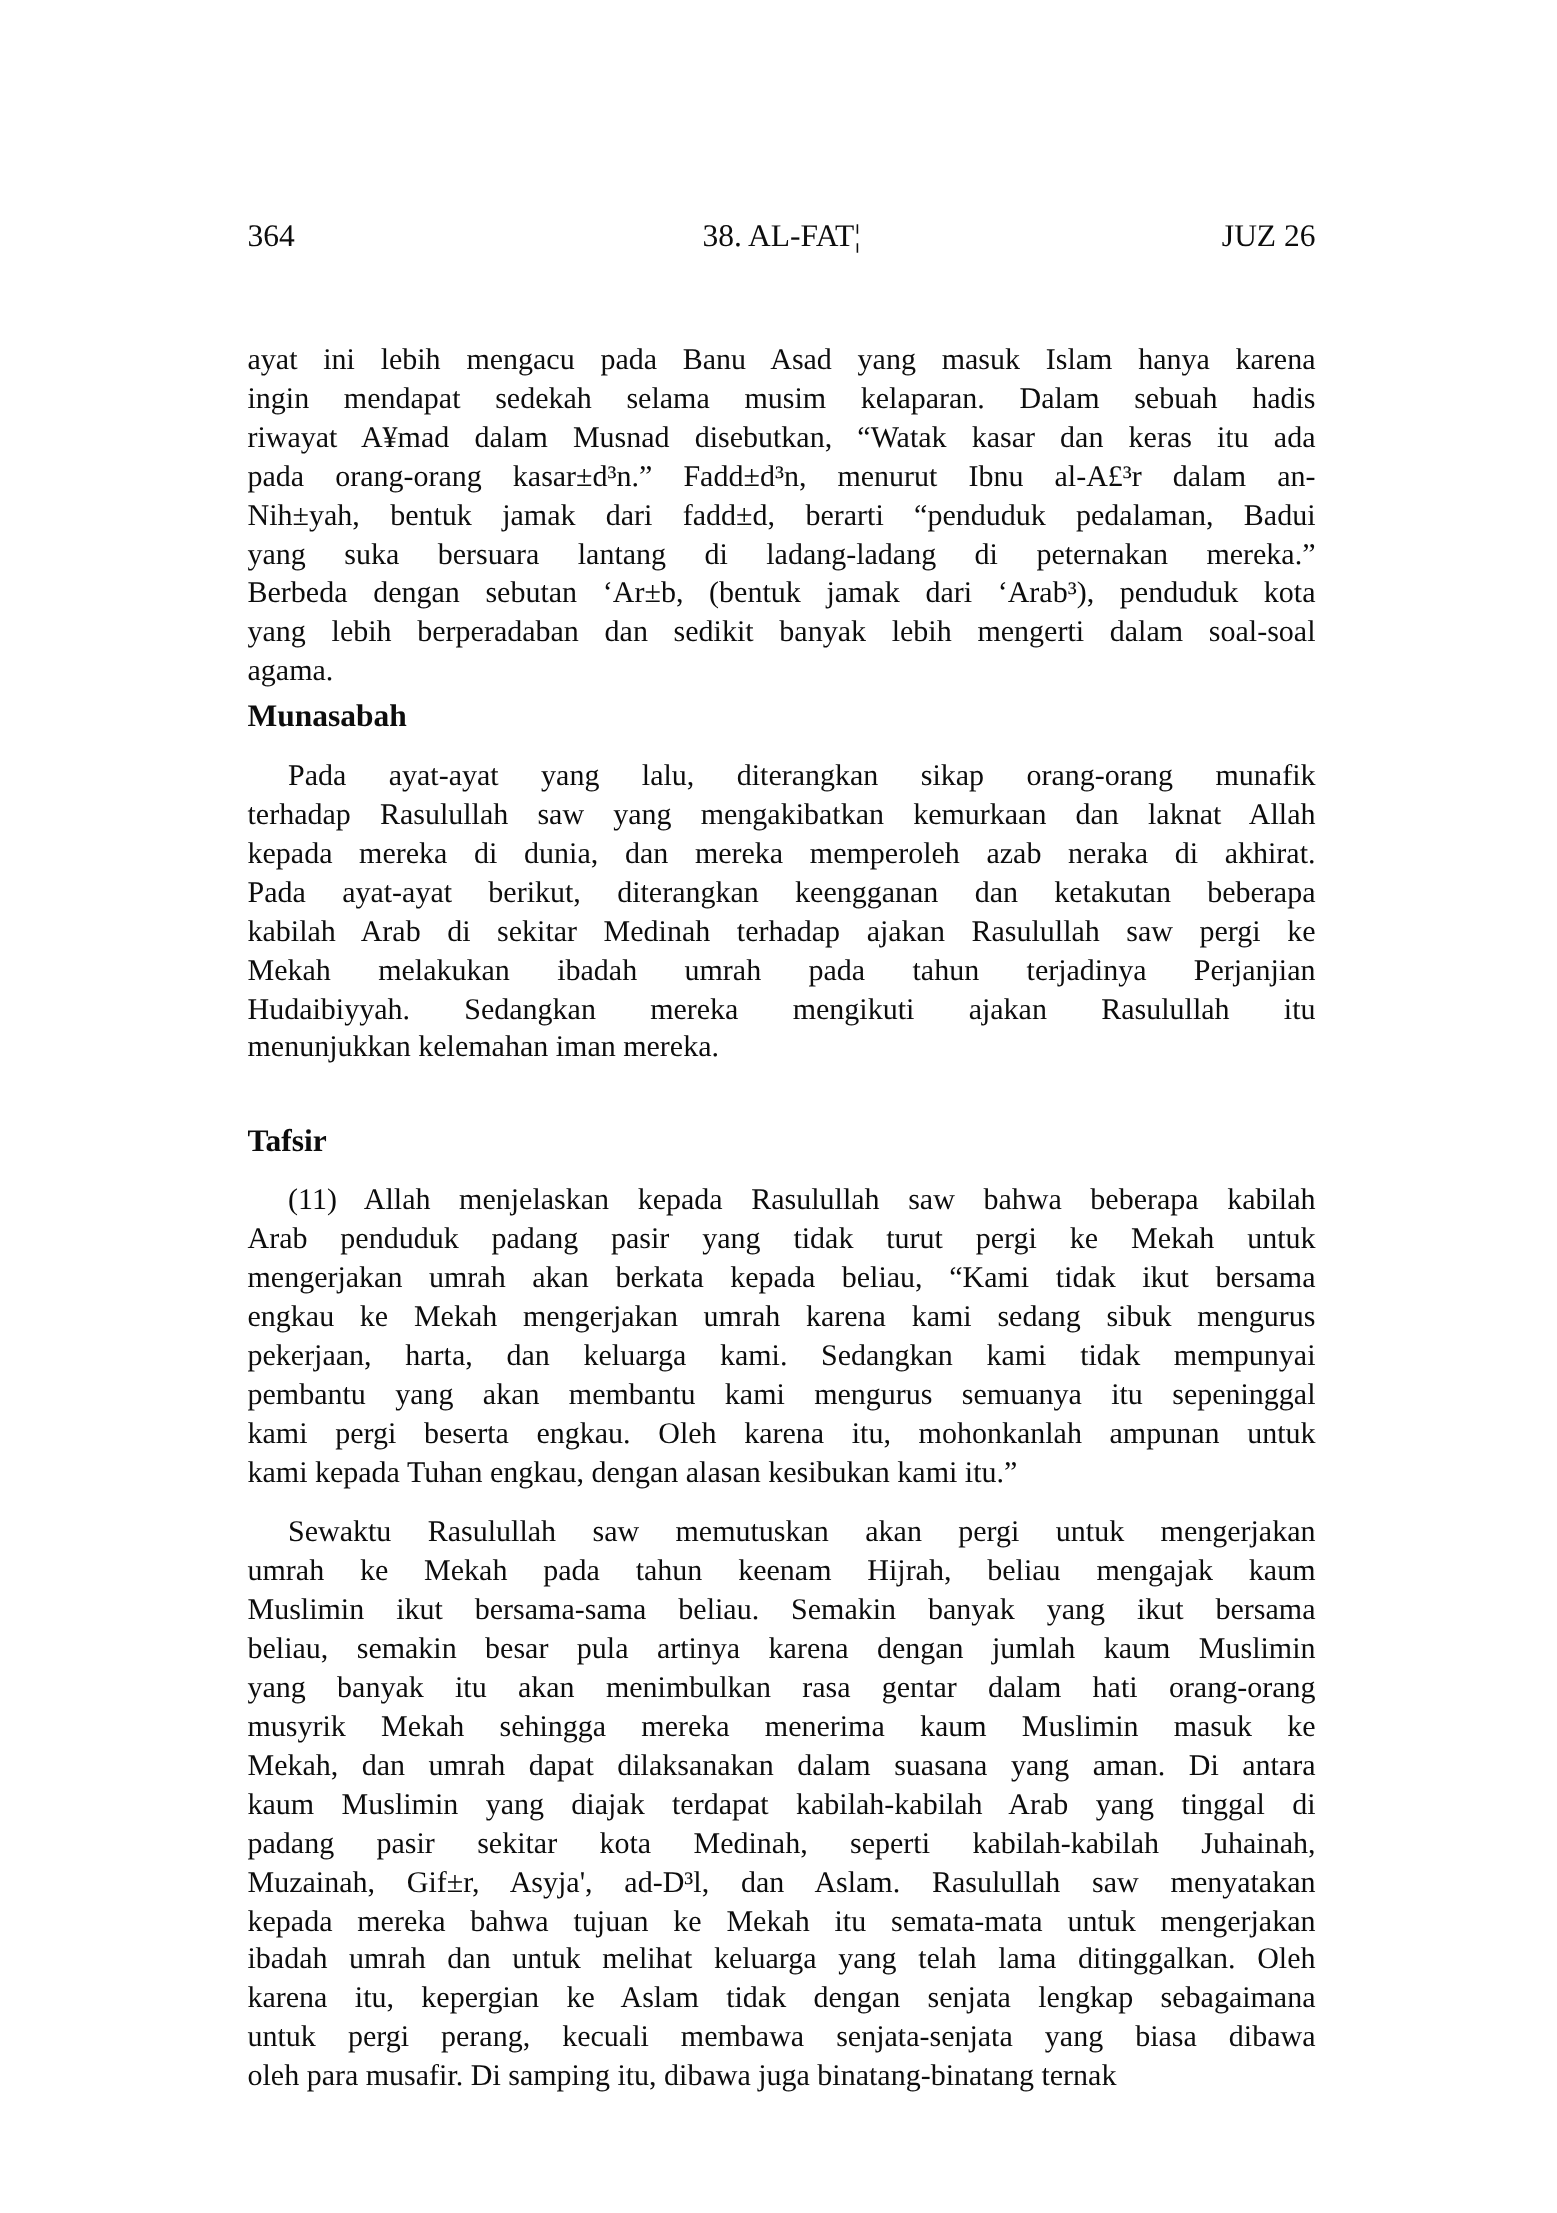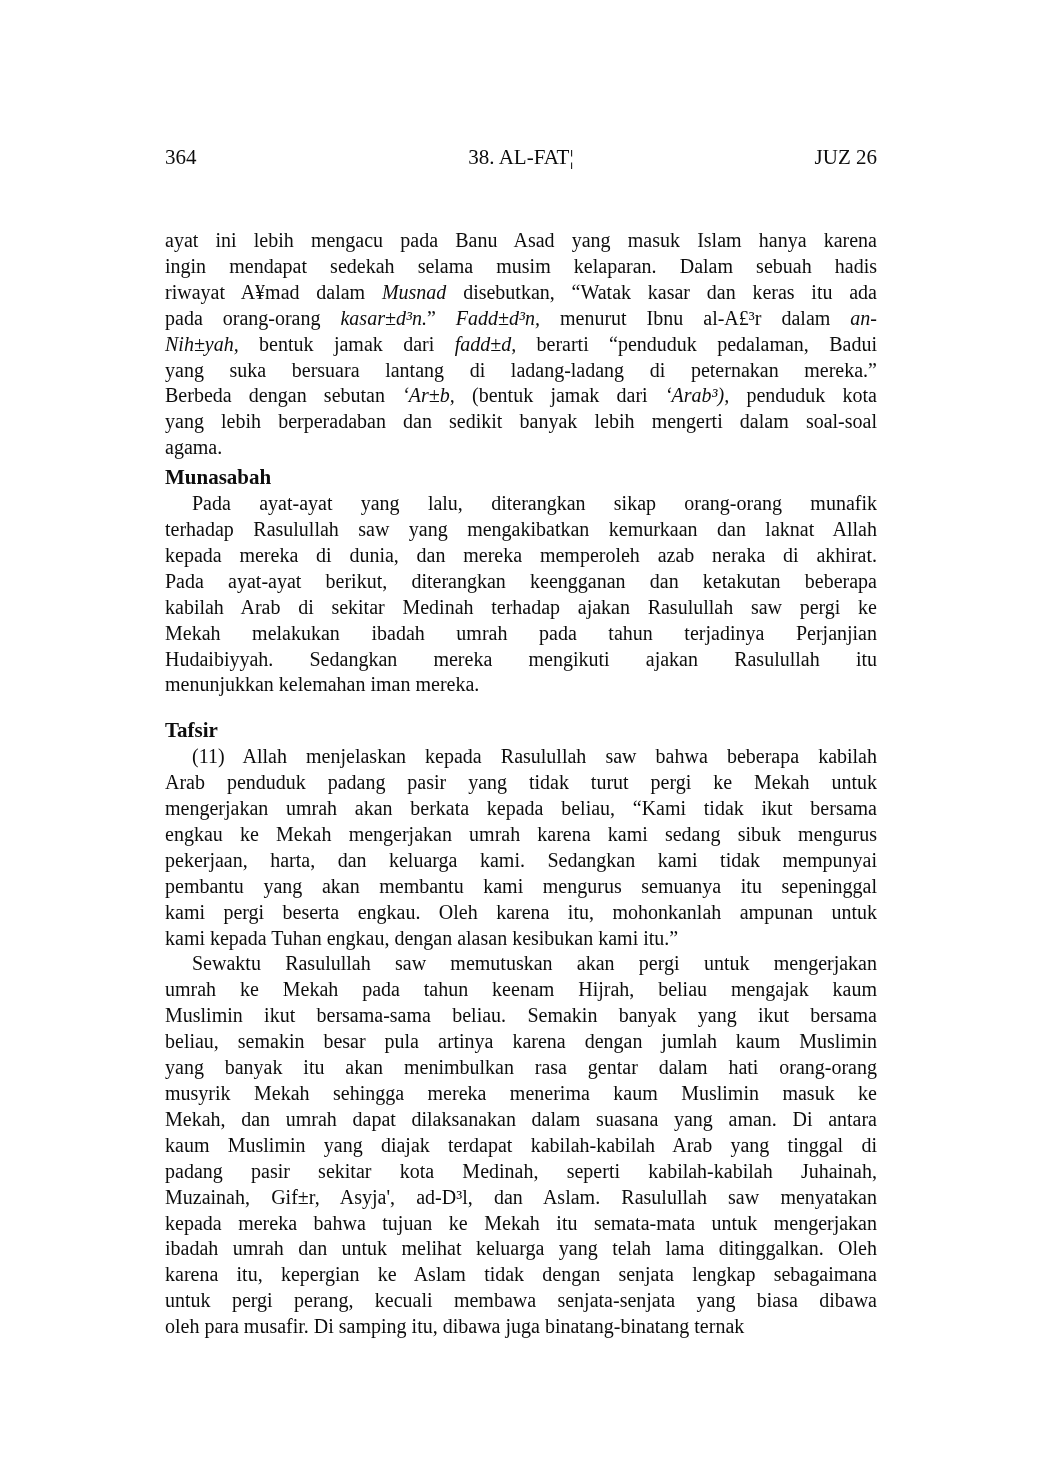--- a/index.html
+++ b/index.html
@@ -19,25 +19,25 @@
   .page-number { position:absolute; left:0; top:0; }
   .chapter-title { position:absolute; left:0; right:0; top:0; text-align:center; }
   .juz-label { position:absolute; right:0; top:0; }
   .page-body {
     position:absolute; top:228px; left:165px; width:712px;
     font-size:20px; line-height:25.9px;
   }
   .paragraph { }
   .line { text-align:justify; text-align-last:justify; white-space:normal; }
   .line.last { text-align-last:left; }
-  .line.indent { text-indent:27px; }
-  .it { font-style:italic; }
+  .line.indent { text-indent:27px;margin-top:14px; }
+  .it { }
   .heading { font-weight:bold; font-size:21px; line-height:25.9px; }
   .h-munasabah { margin-top:4px; }
-  .h-tafsir { margin-top:20px; }
+  .h-tafsir { margin-top:36px; }
 </style>
 </head>
 <body>
 
 <div class="page">
 
   <header class="page-header">
     <span class="page-number">364</span>
     <span class="chapter-title">38. AL-FAT¦</span>
     <span class="juz-label">JUZ 26</span>

